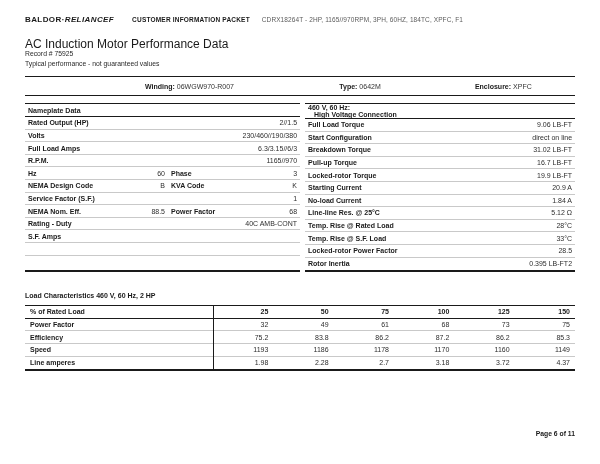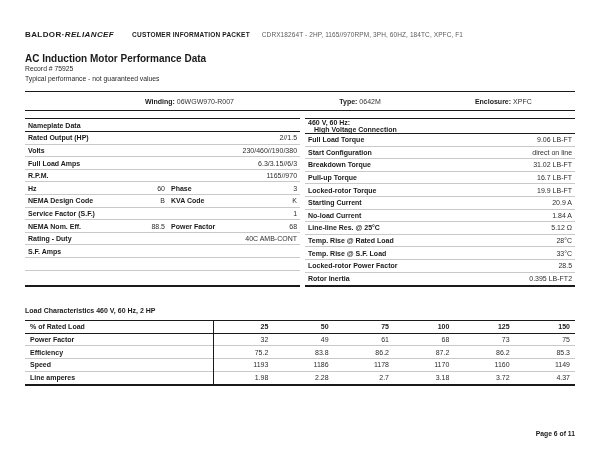--- a/index.html
+++ b/index.html
@@ -1,30 +1,30 @@
 <!DOCTYPE html>
 <html><head>
 <meta charset="utf-8">
 <style>
   * { margin:0; padding:0; box-sizing:border-box; }
   html,body { width:600px; height:464px; background:#ffffff; }
   body { font-family:"Liberation Sans", sans-serif; color:#1a1a1a; }
   .page { position:relative; width:600px; height:464px; background:#fff; overflow:hidden; }
-  .content { padding:30px 25px 0 25px; }
+  .content { padding:15px 25px 0 25px; }
 
   
   .hdr { display:flex; align-items:baseline; white-space:nowrap; }
   .logo { font-size:8px; font-weight:bold; letter-spacing:.4px; }
   .logo .it { font-style:italic; }
   .packet-title { font-size:6.5px; font-weight:bold; margin-left:18px; letter-spacing:.2px; }
   .model-line { font-size:6.5px; color:#5c5c5c; margin-left:12px; letter-spacing:.1px; }
 
   
   .title-block { margin-top:15px; }
-  .doc-title { font-size:10px; font-weight:bold; line-height:10px; }
+  .doc-title { font-size:12px; font-weight:normal; line-height:10px; }
   .doc-sub { font-size:6.8px; line-height:9.5px; color:#2a2a2a; }
 
   
   .summary-bar { margin-top:8px; border-top:1.5px solid #1a1a1a; border-bottom:1.5px solid #1a1a1a;
                  height:20px; display:flex; align-items:center; font-size:7px; }
   .summary-bar .cell { flex:1; }
   .summary-bar .c1 { padding-left:120px; }
   .summary-bar .c2, .summary-bar .c3 { text-align:center; }
   .flbl { font-weight:bold; }
   .fval { color:#333; }

